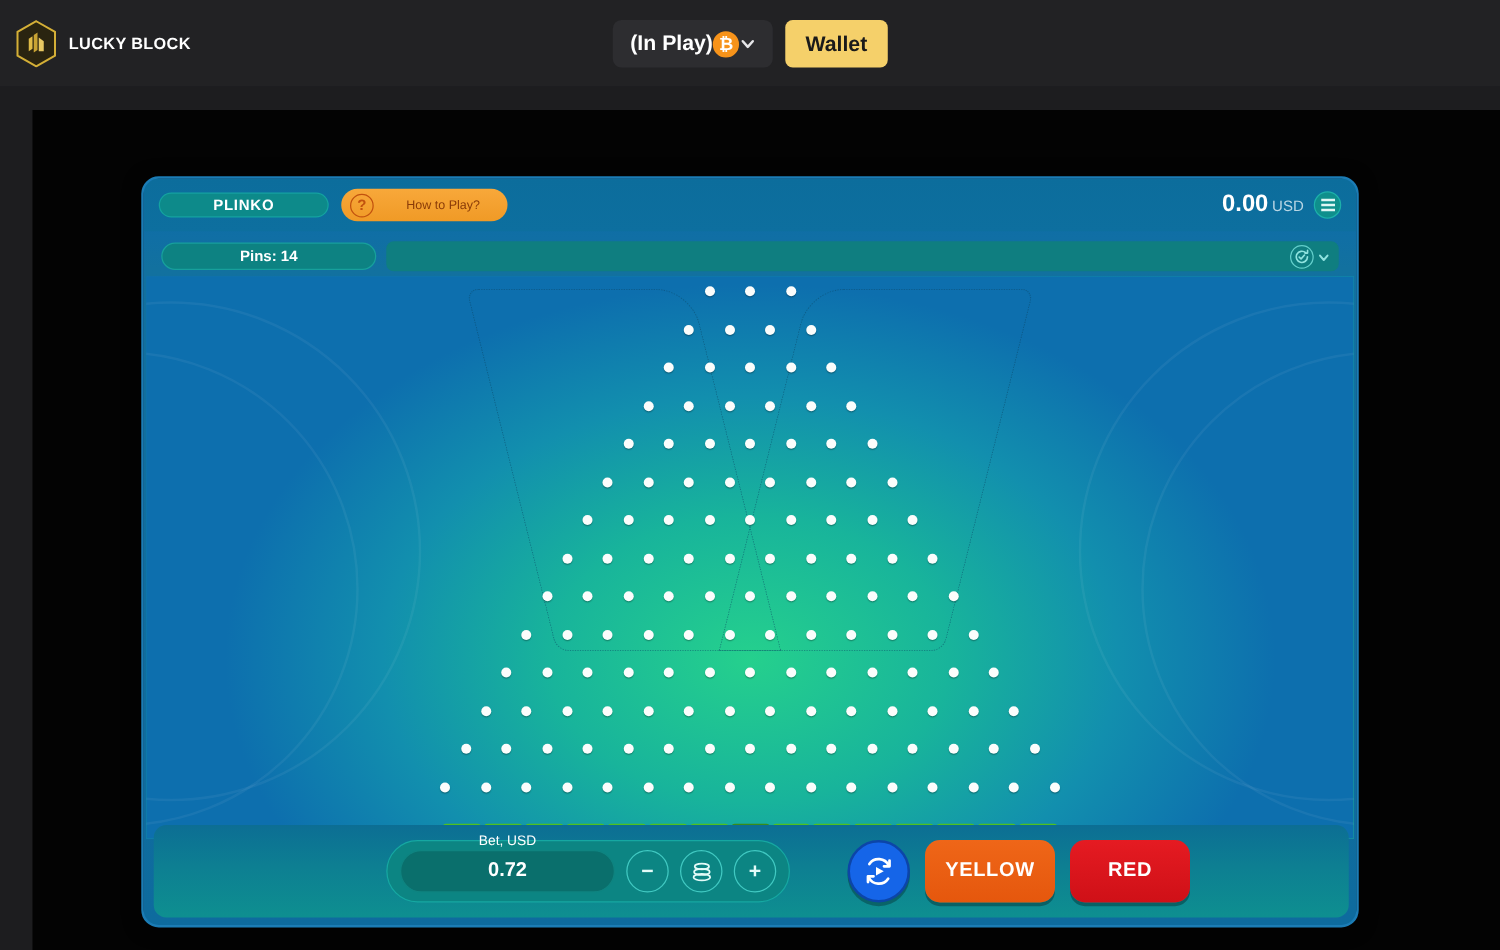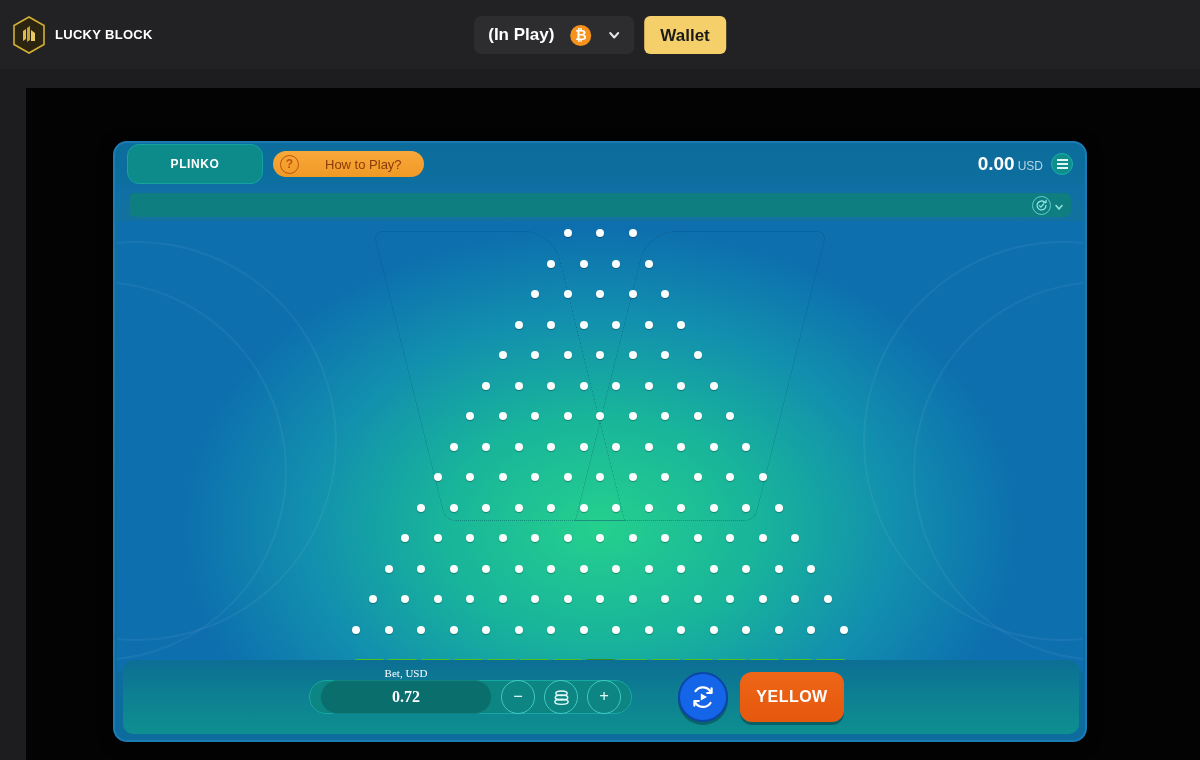--- a/index.html
+++ b/index.html
@@ -22,21 +22,21 @@
   .brand-text {
     color: #ffffff; font-size: 13px; font-weight: bold;
     letter-spacing: .3px;
   }
   .header-center {
     position: absolute; left: 600px; top: 16px;
     transform: translateX(-50%);
     display: flex; align-items: center; gap: 0;
   }
   .inplay-group {
-    display: flex; align-items: center; gap: 16px;
+    display: flex; align-items: center; gap: 0;
     background: #2d2d30; border-radius: 7px;
     padding: 7px 13px 7px 14px; height: 38px;
   }
   .inplay-text { color: #ffffff; font-size: 17px; font-weight: bold; }
   .btc-icon {
     width: 21px; height: 21px; border-radius: 50%;
     background: #f7931a; color: #fff;
     font-size: 14px; font-weight: bold;
     display: flex; align-items: center; justify-content: center;
     line-height: 1;
@@ -70,21 +70,21 @@
     box-shadow: 0 2px 14px rgba(0,0,0,.6);
   }
 
   
   .panel-head {
     position: relative; height: 42px;
     background: linear-gradient(180deg,#0c6d9c 0%, #0d6f9f 100%);
     display: flex; align-items: center; padding: 0 12px;
   }
   .tab-plinko {
-    width: 136px; height: 40px; border-radius: 12px;
+    width: 136px; height: 20px; border-radius: 12px;
     background: #0d8a8a;
     border: 1px solid #14a3a0;
     color: #ffffff; font-size: 12px; font-weight: bold;
     letter-spacing: .6px;
     display: flex; align-items: center; justify-content: center;
     cursor: pointer;
   }
   .howto {
     margin-left: 10px;
     height: 26px; border-radius: 13px;
@@ -92,21 +92,21 @@
     display: flex; align-items: center; gap: 8px;
     padding: 0 22px 0 7px; cursor: pointer;
   }
   .q-circle {
     width: 19px; height: 19px; border-radius: 50%;
     border: 1.6px solid #c2520e; color: #c2520e;
     font-size: 12px; font-weight: bold;
     display: flex; align-items: center; justify-content: center;
     background: transparent;
   }
-  .howto-label { color: #8a3b08; font-size: 13px; margin-left: 18px; }
+  .howto-label { color: #8a3b08; font-size: 10px; margin-left: 18px; }
   .head-right {
     margin-left: auto; display: flex; align-items: center; gap: 8px;
   }
   .bal-amount { color: #ffffff; font-size: 19px; font-weight: bold; }
   .bal-cur { color: #b9d6e4; font-size: 12px; margin-left: 3px; }
   .burger {
     width: 22px; height: 22px; border-radius: 50%;
     background: #0f8f8c; border: 1px solid #1cb0aa;
     display: flex; flex-direction: column; align-items: center;
     justify-content: center; gap: 2.5px; cursor: pointer;
@@ -194,21 +194,21 @@
     position: absolute; left: 8px; bottom: 6px;
     width: 956px; height: 74px;
     border-radius: 10px;
     background: linear-gradient(180deg,#0c6e94 0%, #0d7f92 45%, #0e8f90 100%);
     display: flex; align-items: center;
     padding-left: 186px; gap: 12px;
   }
   .bet-group {
     display: flex; align-items: center;
     background: #0c8583; border: 1px solid #16a8a2;
-    border-radius: 30px; height: 34px; padding: 0 10px; gap: 9px; font-family: Liberation Serif, serif;
+    border-radius: 30px; height: 50px; padding: 0 10px; gap: 9px;
   }
   .bet-field {
     width: 172px; height: 34px; border-radius: 17px;
     background: #0a6f6c; border: 1px solid #0f8480;
     display: flex; flex-direction: column;
     align-items: center; justify-content: center;
     position: relative;
   }
   .bet-label {
     position: absolute; top: -14px; left: 50%; transform: translateX(-50%);
@@ -290,20 +290,21 @@
       </span>
       <span class="burger">
           <i></i>
           <i></i>
           <i></i>
         </span>
     </div>
   </div>
 
   <div class="pins-bar">
+    <div class="pins-pill">Pins: 14</div>
     <div class="history-bar">
       <span class="hist-icon">
         <svg width="13" height="13" viewBox="0 0 16 16">
           <path d="M13.5 8a5.5 5.5 0 1 1-1.8-4.1" fill="none" stroke="#8fe3df" stroke-width="1.6" stroke-linecap="round"></path>
           <path d="M13.6 1.6 L13.6 4.3 L11 4.3" fill="none" stroke="#8fe3df" stroke-width="1.6" stroke-linecap="round" stroke-linejoin="round"></path>
           <path d="M5.4 8.2 L7.2 10 L10.6 6.2" fill="none" stroke="#8fe3df" stroke-width="1.6" stroke-linecap="round" stroke-linejoin="round"></path>
         </svg>
       </span>
       <span class="hist-chev">
         <svg width="12" height="12" viewBox="0 0 12 12">
@@ -528,14 +529,15 @@
       <svg width="26" height="26" viewBox="0 0 26 26">
         <path d="M21 8.5 A9 9 0 0 0 5.5 7.2" fill="none" stroke="#ffffff" stroke-width="2.2" stroke-linecap="round"></path>
         <path d="M5 18 A9 9 0 0 0 20.5 19" fill="none" stroke="#ffffff" stroke-width="2.2" stroke-linecap="round"></path>
         <path d="M21.6 4.4 L21.6 9 L17.2 9" fill="none" stroke="#ffffff" stroke-width="2.2" stroke-linecap="round" stroke-linejoin="round"></path>
         <path d="M4.4 21.6 L4.4 17 L8.8 17" fill="none" stroke="#ffffff" stroke-width="2.2" stroke-linecap="round" stroke-linejoin="round"></path>
         <polygon points="10.8,9.6 17,13 10.8,16.4" fill="#ffffff"></polygon>
       </svg>
     </div>
 
     <button class="act-btn act-yellow">YELLOW</button>
+    <button class="act-btn act-red">RED</button>
   </div>
 </div>
 
 </body></html>

